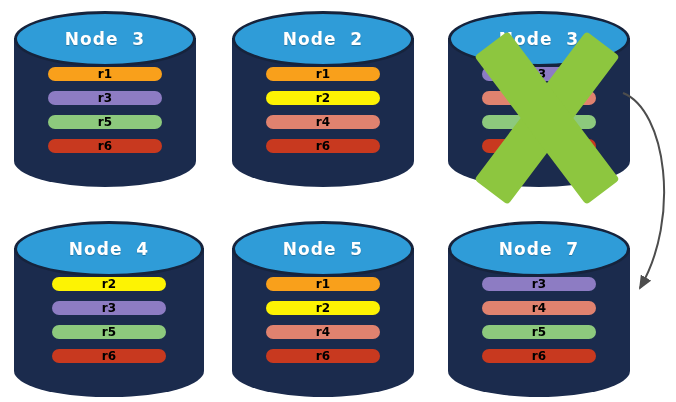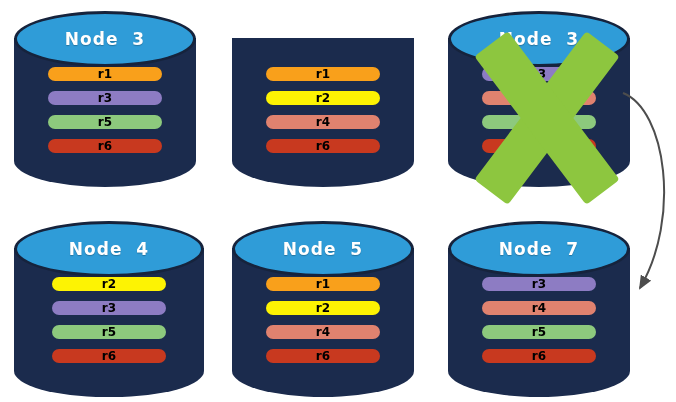--- a/index.html
+++ b/index.html
@@ -104,20 +104,23 @@
     <div class="bars">
       <div class="replica" style="background: rgb(249, 160, 27);">r1</div>
       <div class="replica" style="background: rgb(141, 124, 195);">r3</div>
       <div class="replica" style="background: rgb(141, 201, 125);">r5</div>
       <div class="replica" style="background: rgb(200, 57, 31);">r6</div>
     </div>
   </div>
 
   <div class="node" style="left:232px; top:9px;">
     <div class="cyl-body"></div>
+    <div class="cyl-top">
+      <span class="node-title">Node  2</span>
+    </div>
     <div class="bars">
       <div class="replica" style="background: rgb(249, 160, 27);">r1</div>
       <div class="replica" style="background: rgb(253, 243, 3);">r2</div>
       <div class="replica" style="background: rgb(224, 130, 111);">r4</div>
       <div class="replica" style="background: rgb(200, 57, 31);">r6</div>
     </div>
   </div>
 
   <div class="node" style="left:448px; top:9px;">
     <div class="cyl-body"></div>

